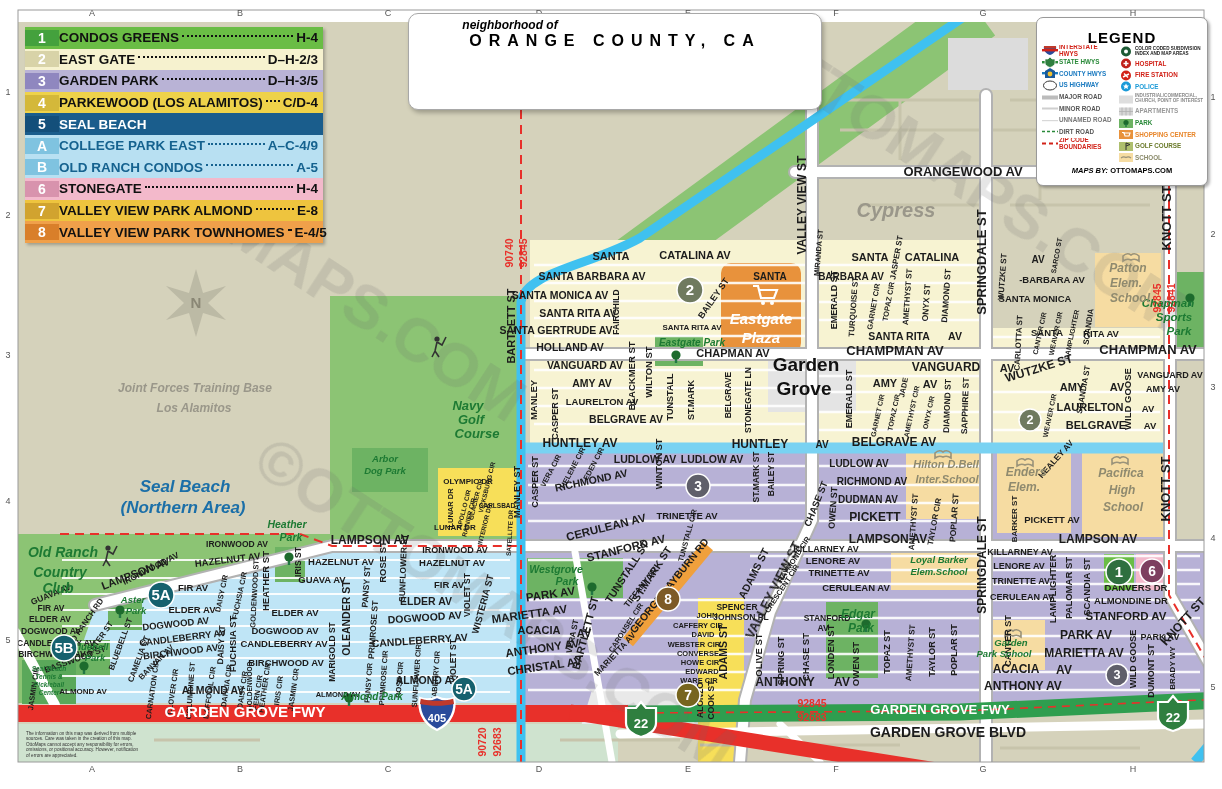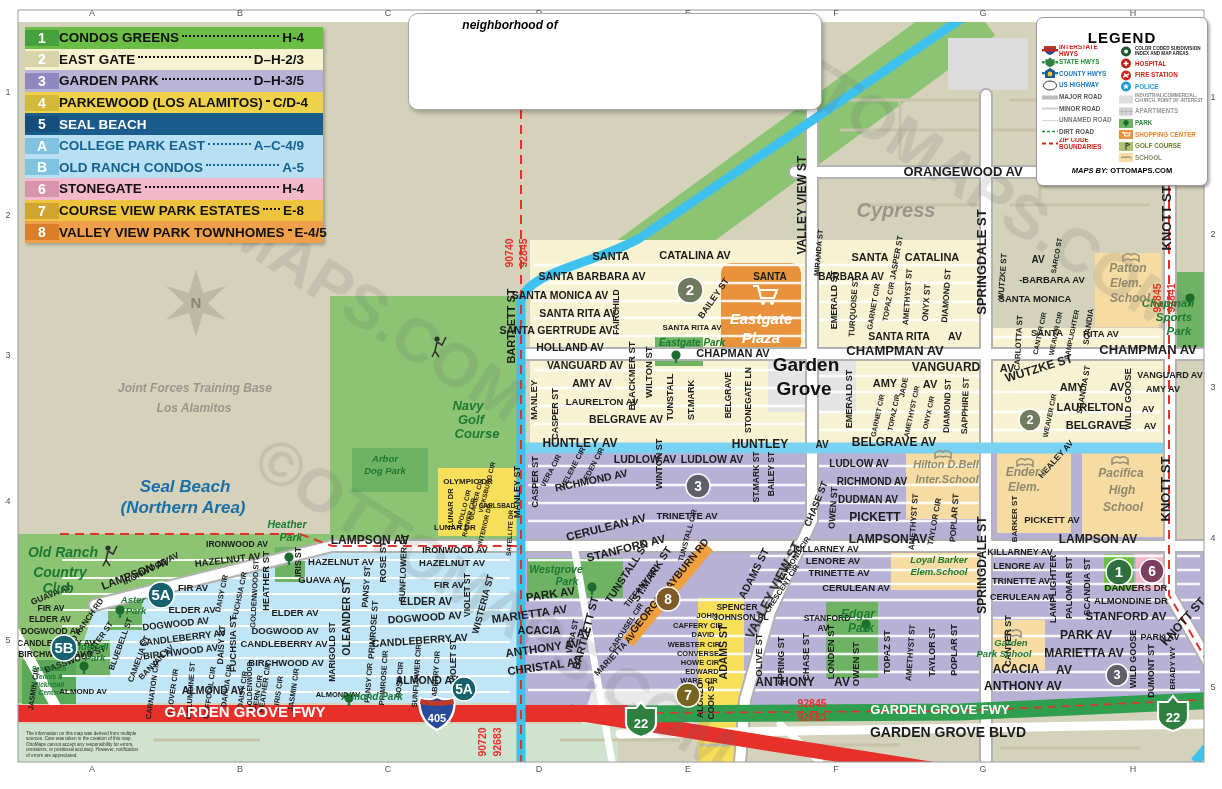--- a/index.html
+++ b/index.html
@@ -12,21 +12,21 @@
   #titlebox .pre{font-size:12px;font-weight:bold;font-style:italic;margin-top:4px;margin-left:-210px;}
   #titlebox .main{font-size:34px;font-weight:bold;line-height:32px;letter-spacing:-1px;margin-top:-6px;}
   #titlebox .sub{font-size:17px;font-weight:bold;line-height:19px;}
   #titlebox .county{font-size:16px;font-weight:bold;letter-spacing:7px;}
   
   #indexbox{position:absolute;left:25px;top:27px;width:298px;z-index:5;box-shadow:2px 2px 3px rgba(0,0,0,.25);}
   .idx-row{display:flex;align-items:center;height:21.6px;font-weight:bold;font-size:13.5px;}
   .idx-num{width:34px;text-align:center;flex:0 0 34px;font-size:14px;}
   .idx-label{white-space:nowrap;}
   .idx-dots{flex:1;border-bottom:2px dotted currentColor;margin:0 3px 4px 3px;min-width:4px;}
-  .idx-ref{padding-right:19px;white-space:nowrap;}
+  .idx-ref{padding-right:5px;white-space:nowrap;}
   
   #legendbox{position:absolute;left:1036px;top:17px;width:170px;height:143px;background:#fff;
     border:1px solid #999;border-radius:7px;z-index:5;box-shadow:2px 2px 3px rgba(0,0,0,.3);padding:12px 0;}
   #legendbox h3{margin:0;text-align:center;font-size:15px;letter-spacing:1px;line-height:15px;}
   .leg-cols{display:flex;}
   .leg-col{display:flex;flex-direction:column;}
   .leg-col.l{width:74px;padding-left:4px;}
   .leg-col.r{width:88px;padding-left:2px;}
   .leg-item{display:flex;align-items:center;height:11.6px;overflow:hidden;}
   .leg-ic{flex:0 0 18px;display:flex;justify-content:center;align-items:center;}
@@ -650,20 +650,21 @@
       </g>
 
   <g>
     <rect x="22" y="728" width="132" height="30" fill="#cfe3cf"></rect>
     <text id="disc" x="26" y="735" font-size="4.6" fill="#333" font-family="Liberation Sans, sans-serif"><tspan x="26" dy="0">The information on this map was derived from multiple</tspan><tspan x="26" dy="5.4">sources. Care was taken in the creation of this map.</tspan><tspan x="26" dy="5.4">OttoMaps cannot accept any responsibility for errors,</tspan><tspan x="26" dy="5.4">omissions, or positional accuracy. However, notification</tspan><tspan x="26" dy="5.4">of errors are appreciated.</tspan></text>
   </g>
 </svg>
 
 <div id="titlebox">
   <div class="pre">neighborhood of</div>
+  <div class="county">ORANGE COUNTY, CA</div>
 </div>
 
 <div id="indexbox">
       <div class="idx-row" style="background: rgb(106, 189, 69); color: rgb(17, 17, 17);">
         <div class="idx-num" style="background: rgb(68, 161, 61); color: rgb(255, 255, 255);">1</div>
         <div class="idx-label">CONDOS GREENS</div>
         <div class="idx-dots"></div>
         <div class="idx-ref">H-4</div>
       </div>
       <div class="idx-row" style="background: rgb(246, 242, 207); color: rgb(17, 17, 17);">
@@ -701,21 +702,21 @@
         <div class="idx-ref">A-5</div>
       </div>
       <div class="idx-row" style="background: rgb(243, 185, 203); color: rgb(17, 17, 17);">
         <div class="idx-num" style="background: rgb(216, 147, 173); color: rgb(255, 255, 255);">6</div>
         <div class="idx-label">STONEGATE</div>
         <div class="idx-dots"></div>
         <div class="idx-ref">H-4</div>
       </div>
       <div class="idx-row" style="background: rgb(238, 196, 62); color: rgb(17, 17, 17);">
         <div class="idx-num" style="background: rgb(209, 163, 47); color: rgb(255, 255, 255);">7</div>
-        <div class="idx-label">COURSE VIEW PARK ESTATES</div>
+        <div class="idx-label">VALLEY VIEW PARK ALMOND</div>
         <div class="idx-dots"></div>
         <div class="idx-ref">E-8</div>
       </div>
       <div class="idx-row" style="background: rgb(240, 160, 74); color: rgb(17, 17, 17);">
         <div class="idx-num" style="background: rgb(217, 127, 42); color: rgb(255, 255, 255);">8</div>
         <div class="idx-label">VALLEY VIEW PARK TOWNHOMES</div>
         <div class="idx-dots"></div>
         <div class="idx-ref">E-4/5</div>
       </div>
     </div>

